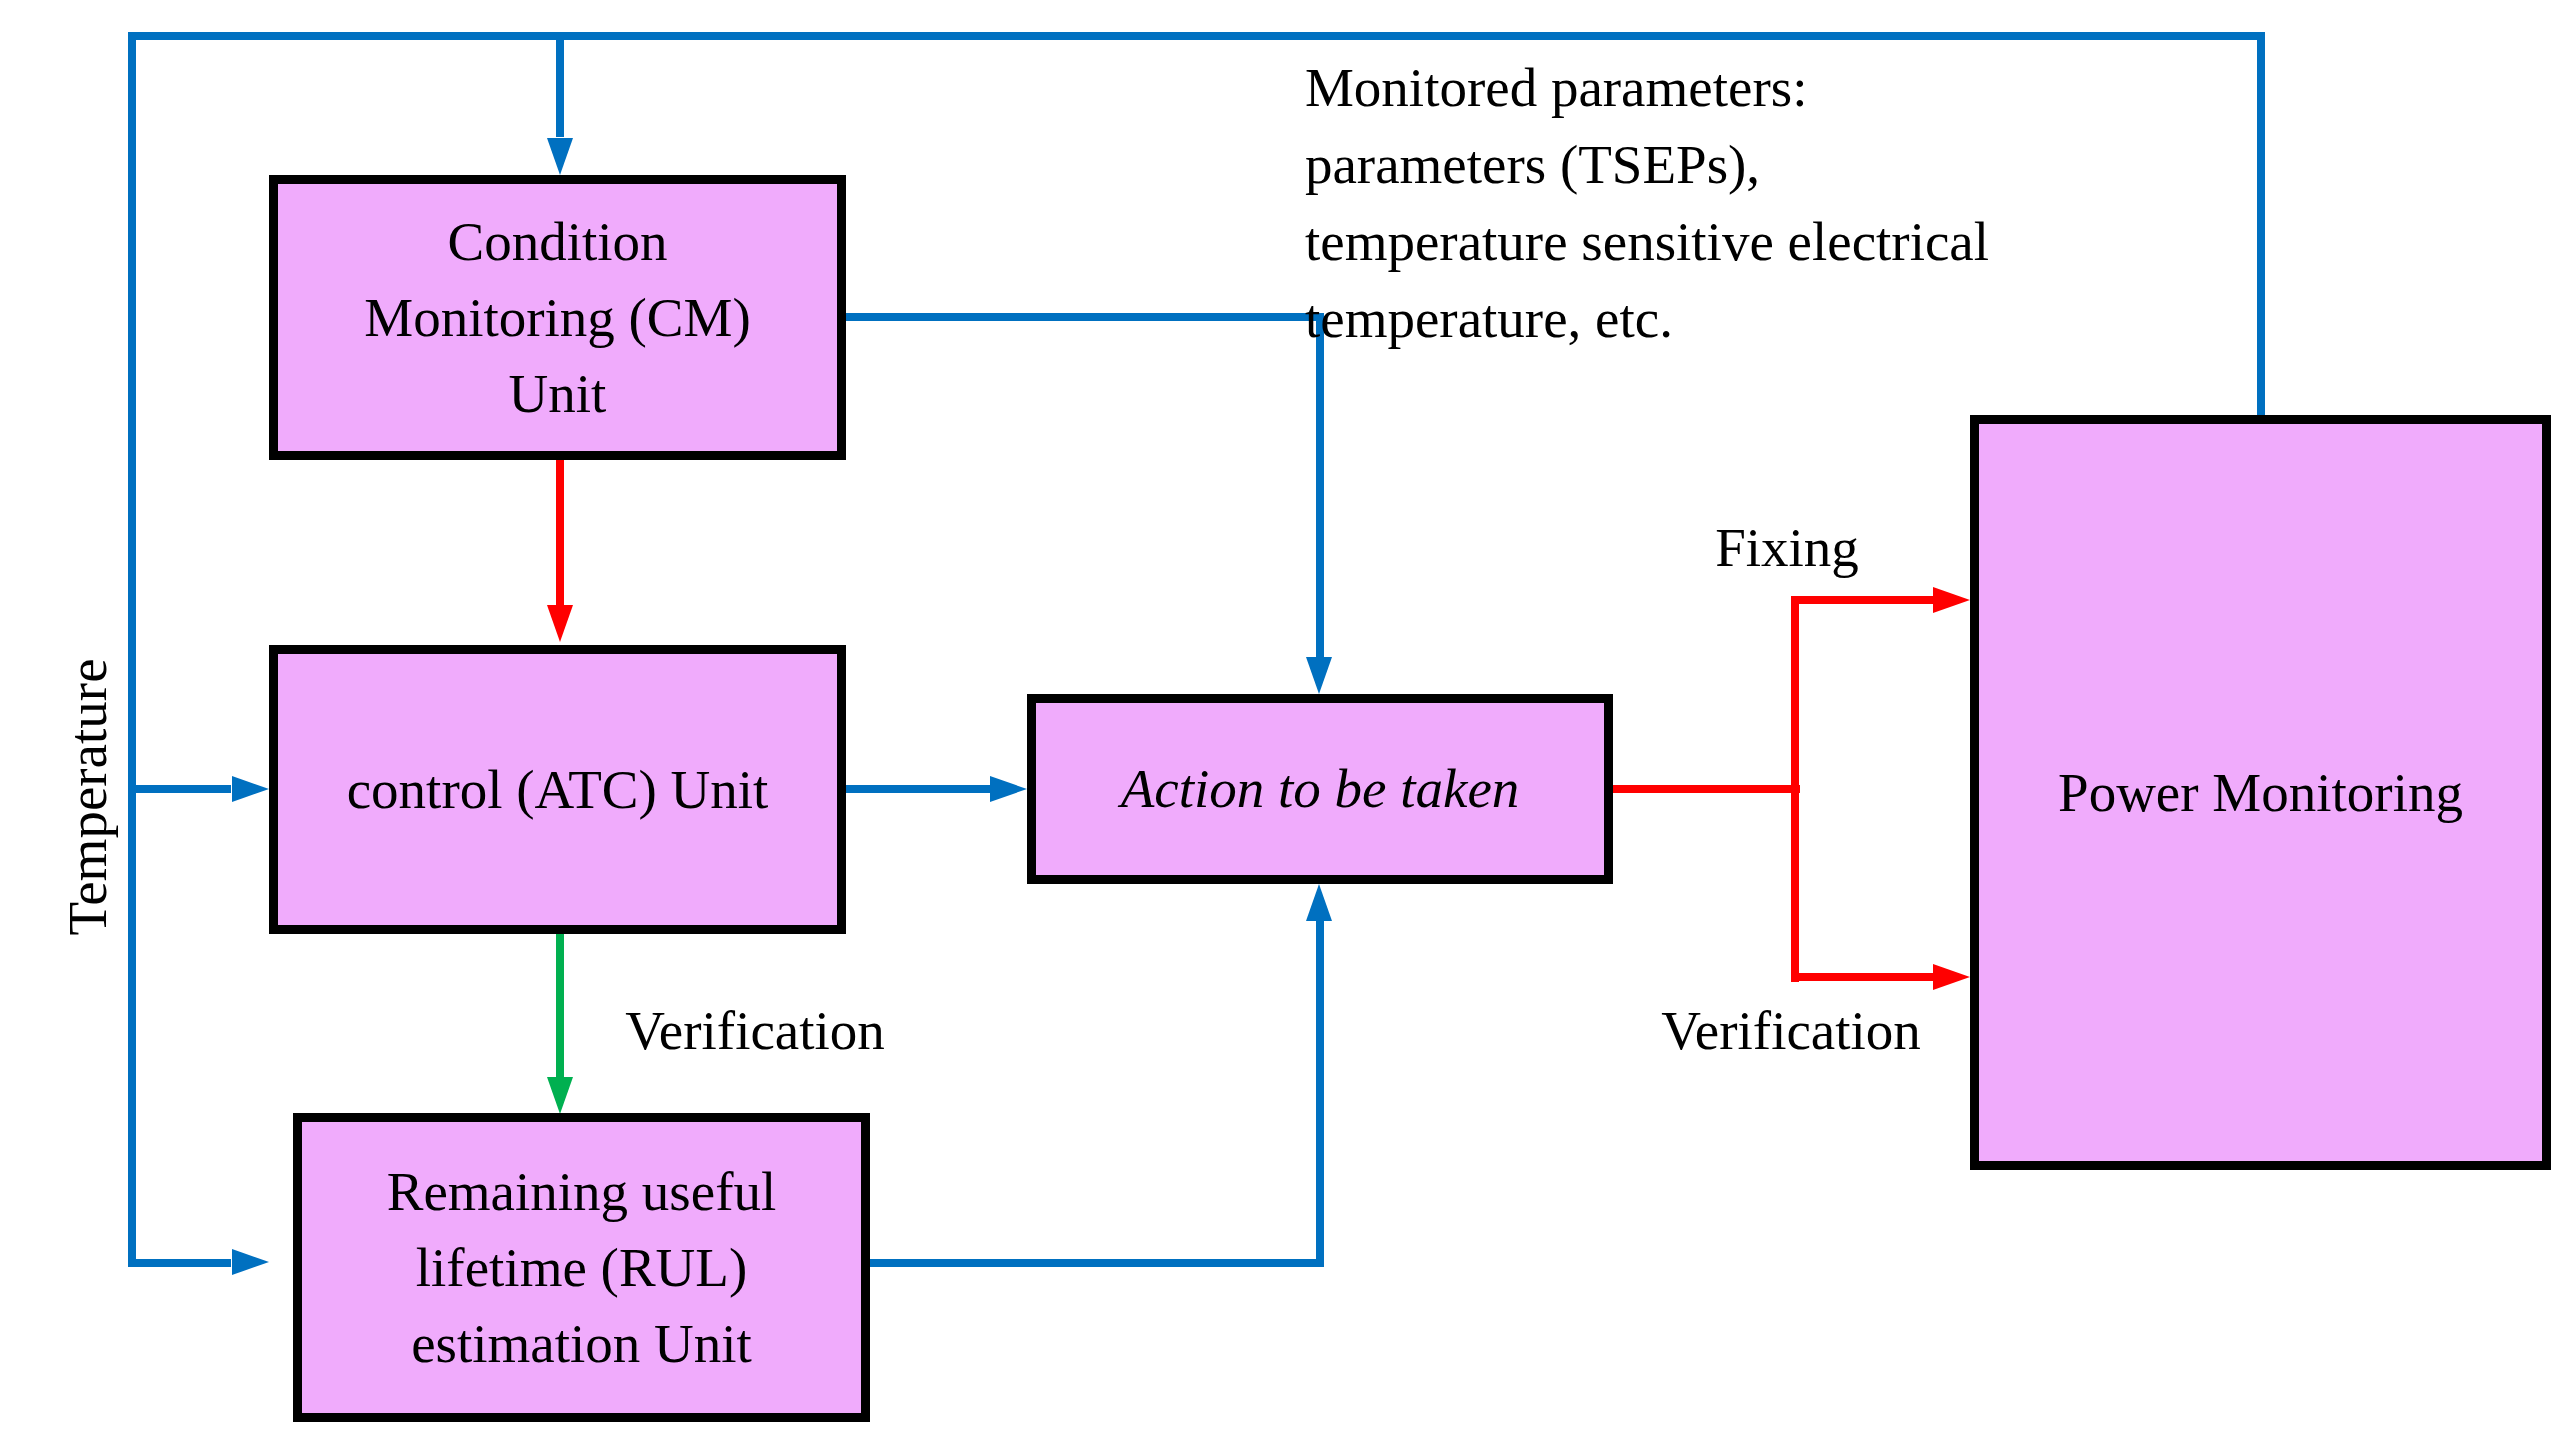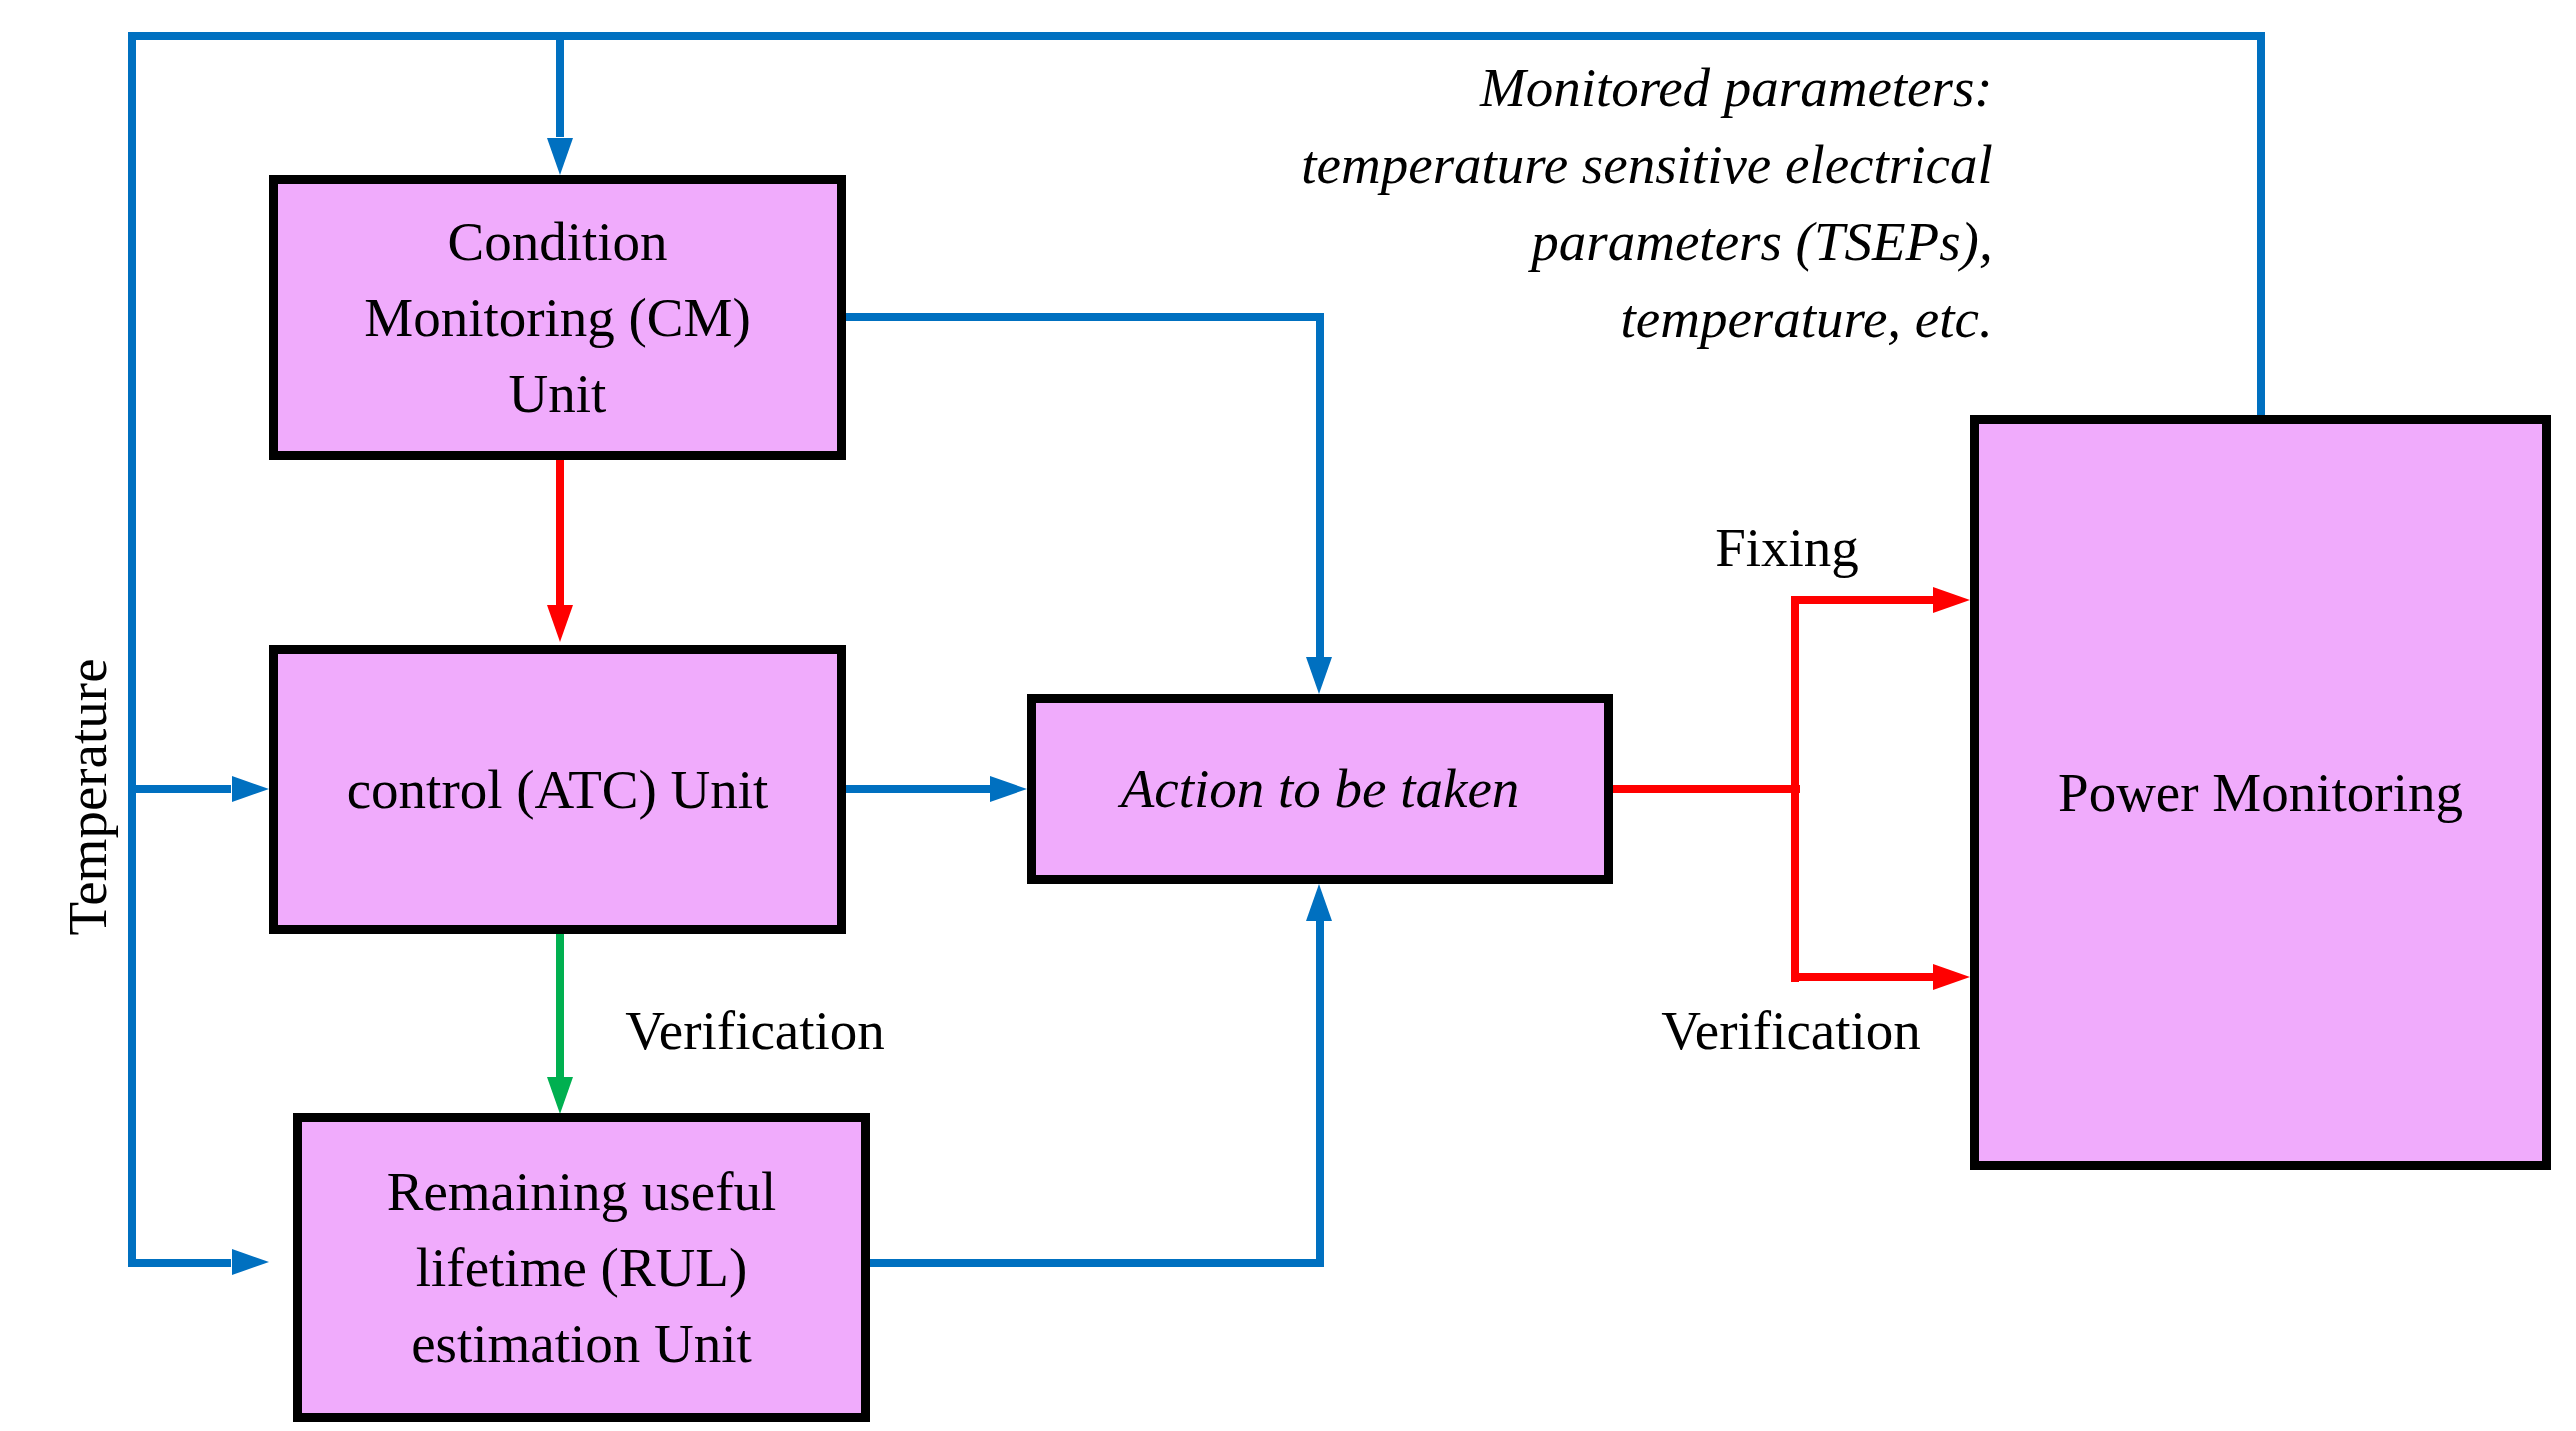--- a/index.html
+++ b/index.html
@@ -39,21 +39,21 @@
   .box span{display:block;white-space:nowrap;}
   .lbl{
     position:absolute;
     font-size:55px;
     line-height:77px;
     white-space:nowrap;
     color:var(--text,#000);
   }
   .lbl-center{transform:translate(-50%,-50%);}
   .lbl-rot{transform:translate(-50%,-50%) rotate(-90deg);}
-  .lbl-block{transform:translateX(-50%);text-align:right;font-style:italic;}
+  .lbl-block{transform:translateX(-50%);text-align:left;}
 </style>
 </head>
 <body>
 
 <div class="canvas">
 
   <div class="ln blue" style="left:128px;top:32px;width:2137px;height:8.4px;"></div>
 
   <div class="ln blue" style="left:128px;top:32px;width:8.4px;height:1235px;"></div>
 
@@ -113,22 +113,22 @@
   </div>
 
   <div class="box" style="left:1970px;top:415px;width:581px;height:755px;">
     <span>Power Monitoring</span>
   </div>
 
   <div class="lbl lbl-rot" style="left:87px;top:797px;">Temperature</div>
 
   <div class="lbl lbl-block" style="left:1647px;top:49px;">
     <div>Monitored parameters:</div>
+    <div>parameters (TSEPs),</div>
     <div>temperature sensitive electrical</div>
-    <div>parameters (TSEPs),</div>
     <div>temperature, etc.</div>
   </div>
 
   <div class="lbl lbl-center" style="left:755px;top:1030px;">Verification</div>
 
   <div class="lbl lbl-center" style="left:1787px;top:547px;">Fixing</div>
 
   <div class="lbl lbl-center" style="left:1791px;top:1030px;">Verification</div>
 
 </div>

